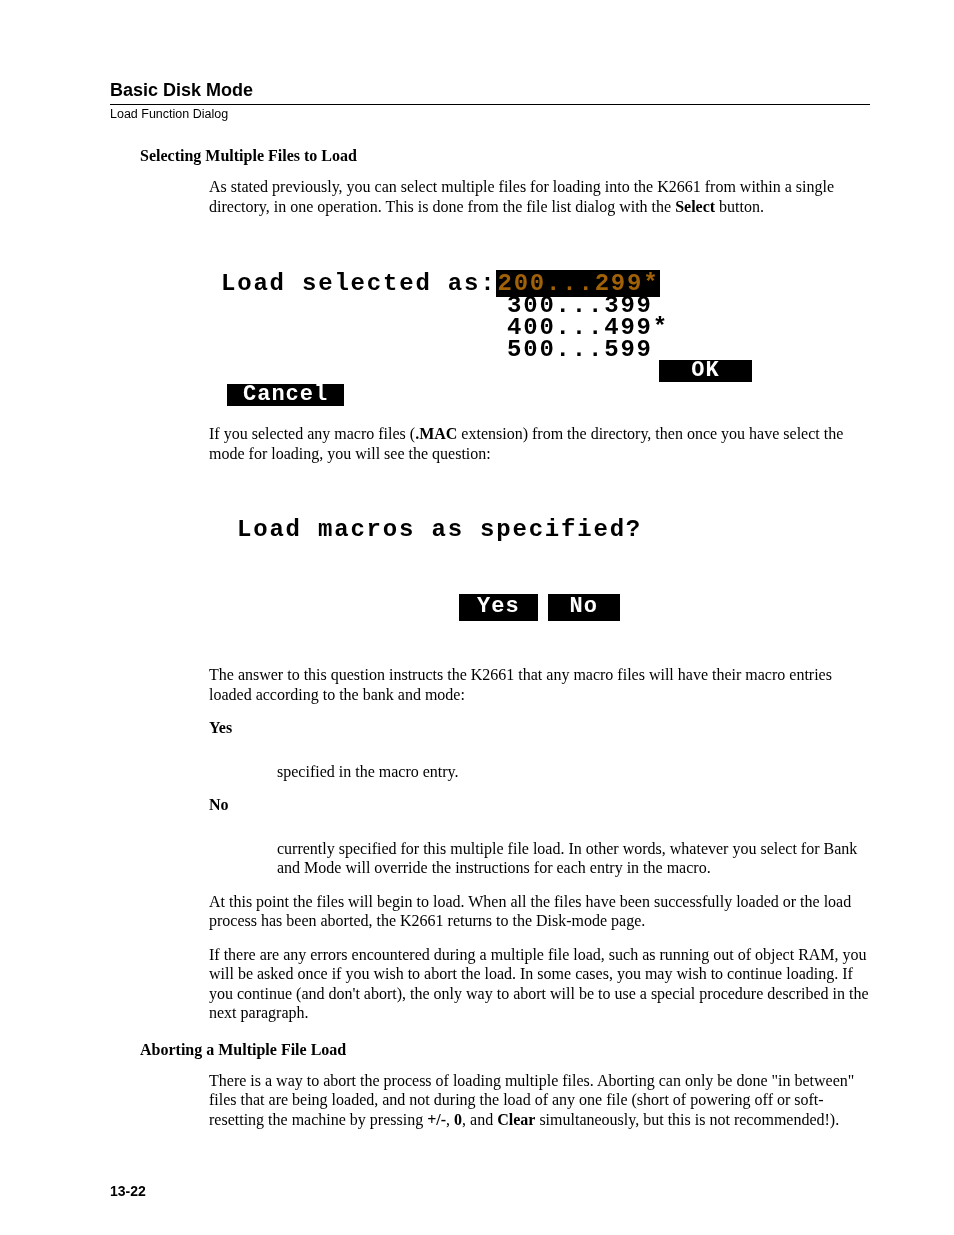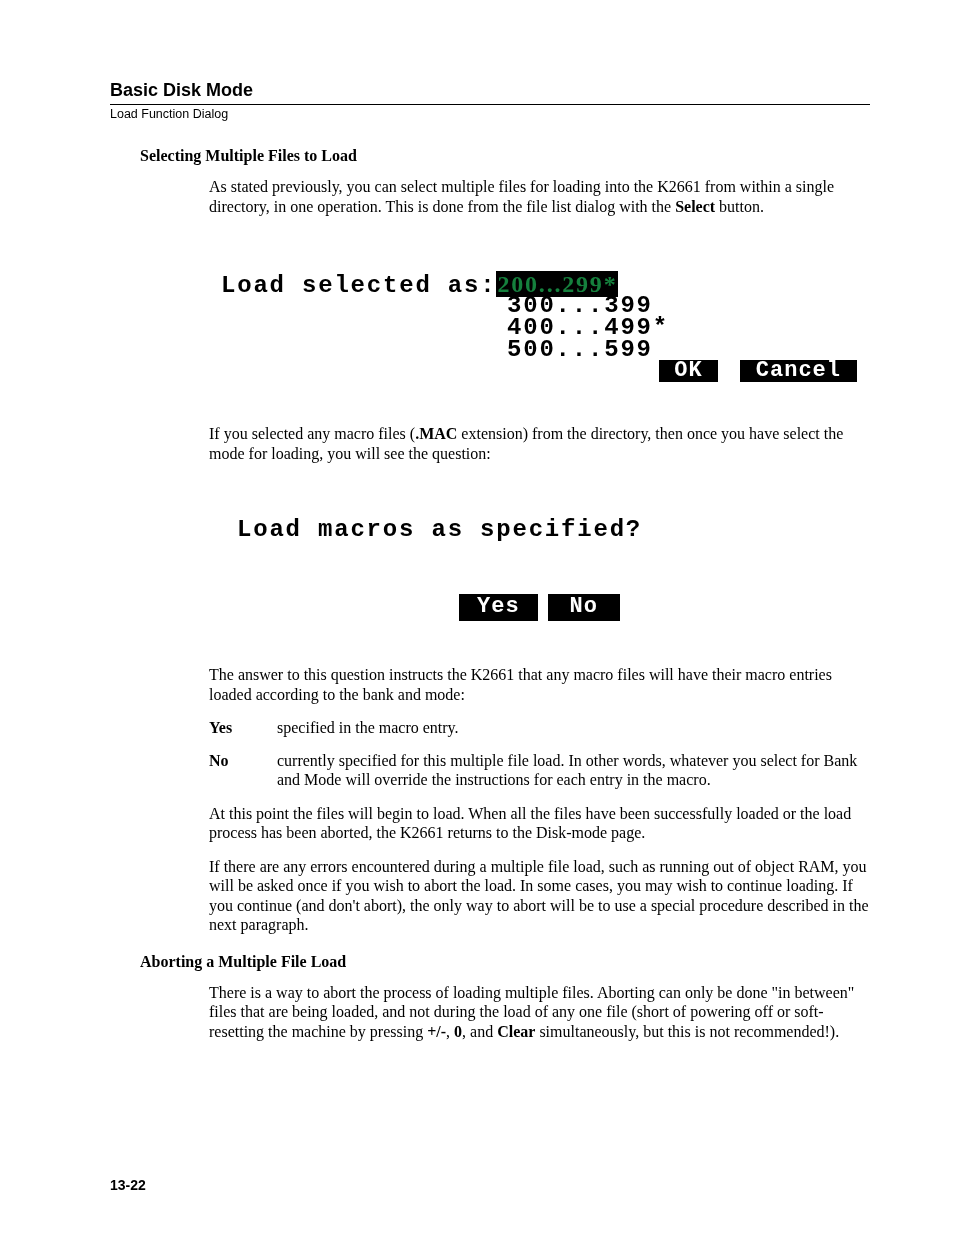--- a/index.html
+++ b/index.html
@@ -51,23 +51,22 @@
     font-size: 24px;
     font-weight: bold;
     line-height: 1.0;
     letter-spacing: 1.8px;
     margin: 56px 0 44px 12px;
   }
   .lcd .row { height: 22px; }
   .lcd .pad { display:inline-block; }
   .lcd-inv {
     background: #000;
-    color: #15803d;
+    color: #a16207;
     padding: 0 1px;
-    font-family: Liberation Serif, serif;
   }
   .lcd-btn {
     display: inline-block;
     background: #000;
     color: #fff;
     padding: 0 16px;
     margin-left: 6px;
     font-family: "Courier New", monospace;
     font-size: 22px;
     font-weight: bold;
@@ -93,27 +92,28 @@
     font-size: 16px;
     line-height: 1.22;
   }
   .defrow .term {
     font-weight: bold;
     width: 68px;
     flex: none;
   }
   .defrow .def {
     flex: 1;
+    margin-top: 44px;
   }
   .pageno {
     font-family: Arial, Helvetica, sans-serif;
     font-weight: bold;
     font-size: 14px;
     position: absolute;
-    bottom: 42px;
+    bottom: 36px;
     left: 110px;
   }
 </style>
 </head>
 <body>
 
 <div class="page">
 
   <div>
     <p class="hdr-strong">Basic Disk Mode</p>
@@ -130,21 +130,21 @@
 
     <div class="lcd">
       <div class="row">
         <span>Load selected as:</span><span class="lcd-inv">200...299*</span>
       </div>
       <div class="row"><span class="pad" style="width:286px"></span><span>300...399</span></div>
       <div class="row"><span class="pad" style="width:286px"></span><span>400...499*</span></div>
       <div class="row"><span class="pad" style="width:286px"></span><span>500...599</span></div>
       <div class="row" style="text-align:left; margin-top:-2px;">
         <span class="pad" style="width:416px"></span>
-        <span class="lcd-btn" style="padding:0 15px">OK</span>
+        <span class="lcd-btn" style="padding:0 32px">OK</span>
         <span class="lcd-btn">Cancel</span>
       </div>
     </div>
 
     <p>
       <span>If you selected any macro files (</span><b>.MAC</b><span> extension) from the directory, then once you have select the mode for loading, you will see the question:</span>
     </p>
 
     <div class="lcd2">Load macros as specified?</div>
     <div class="lcd2-btns">

